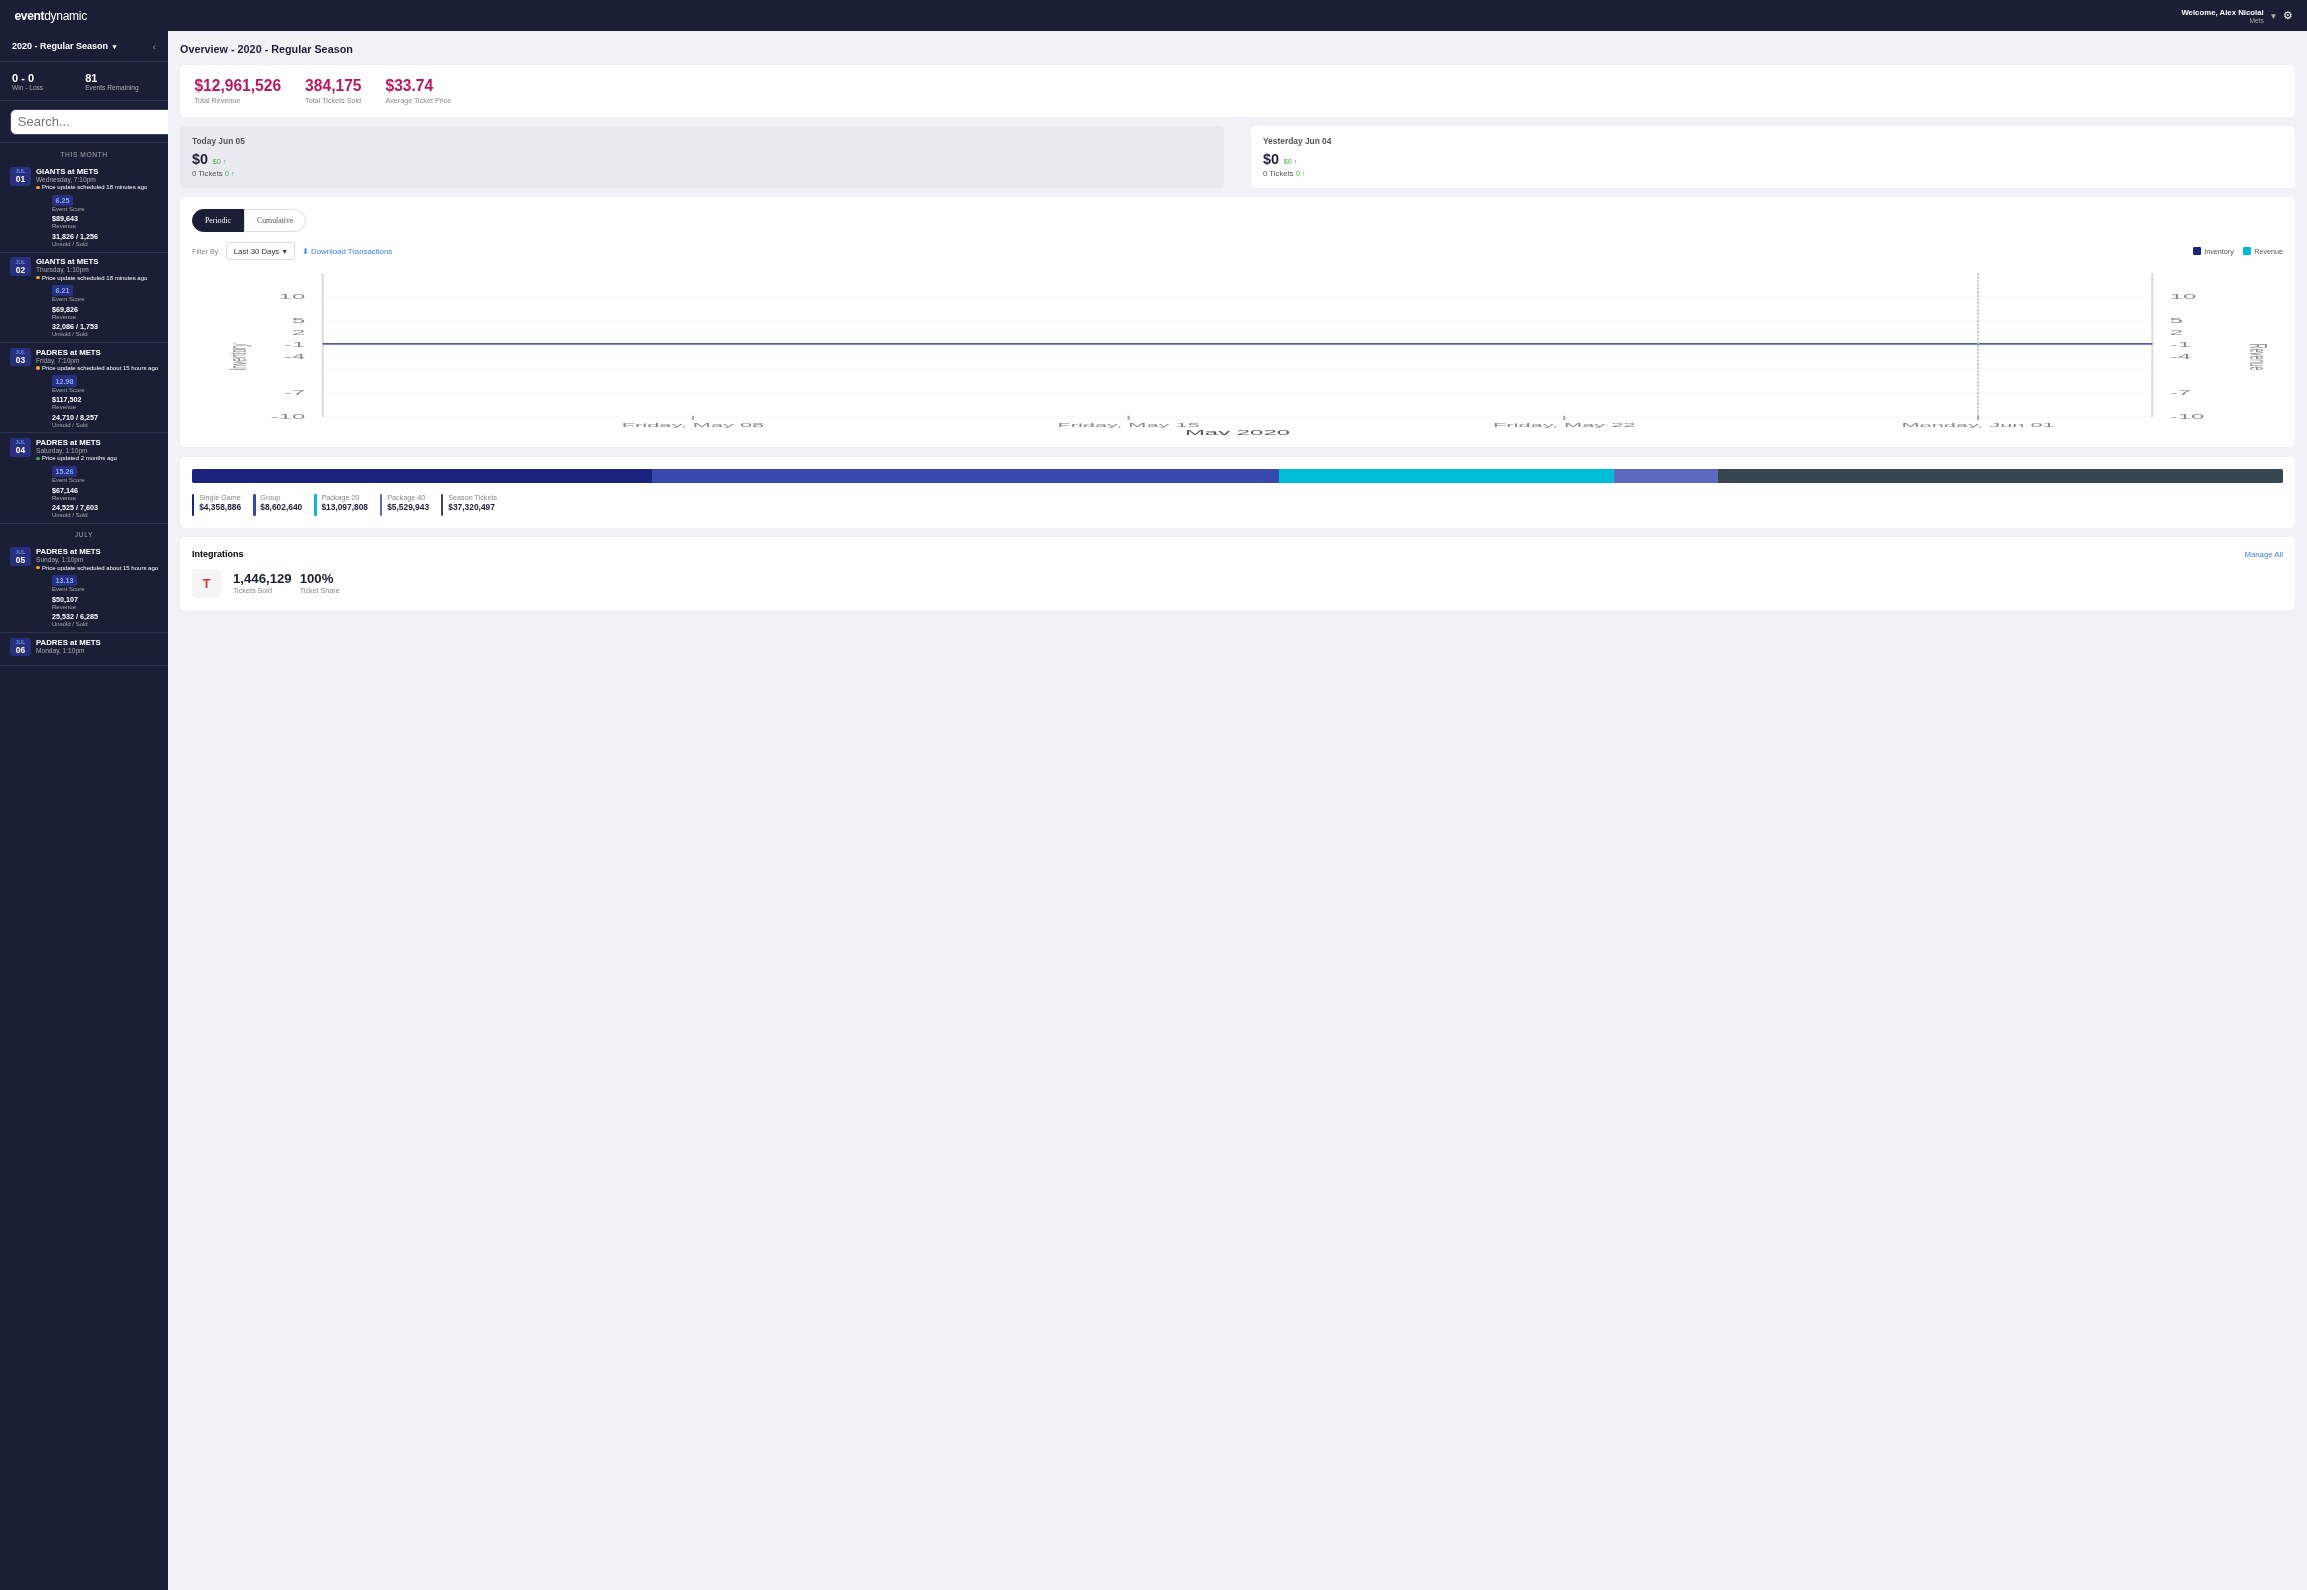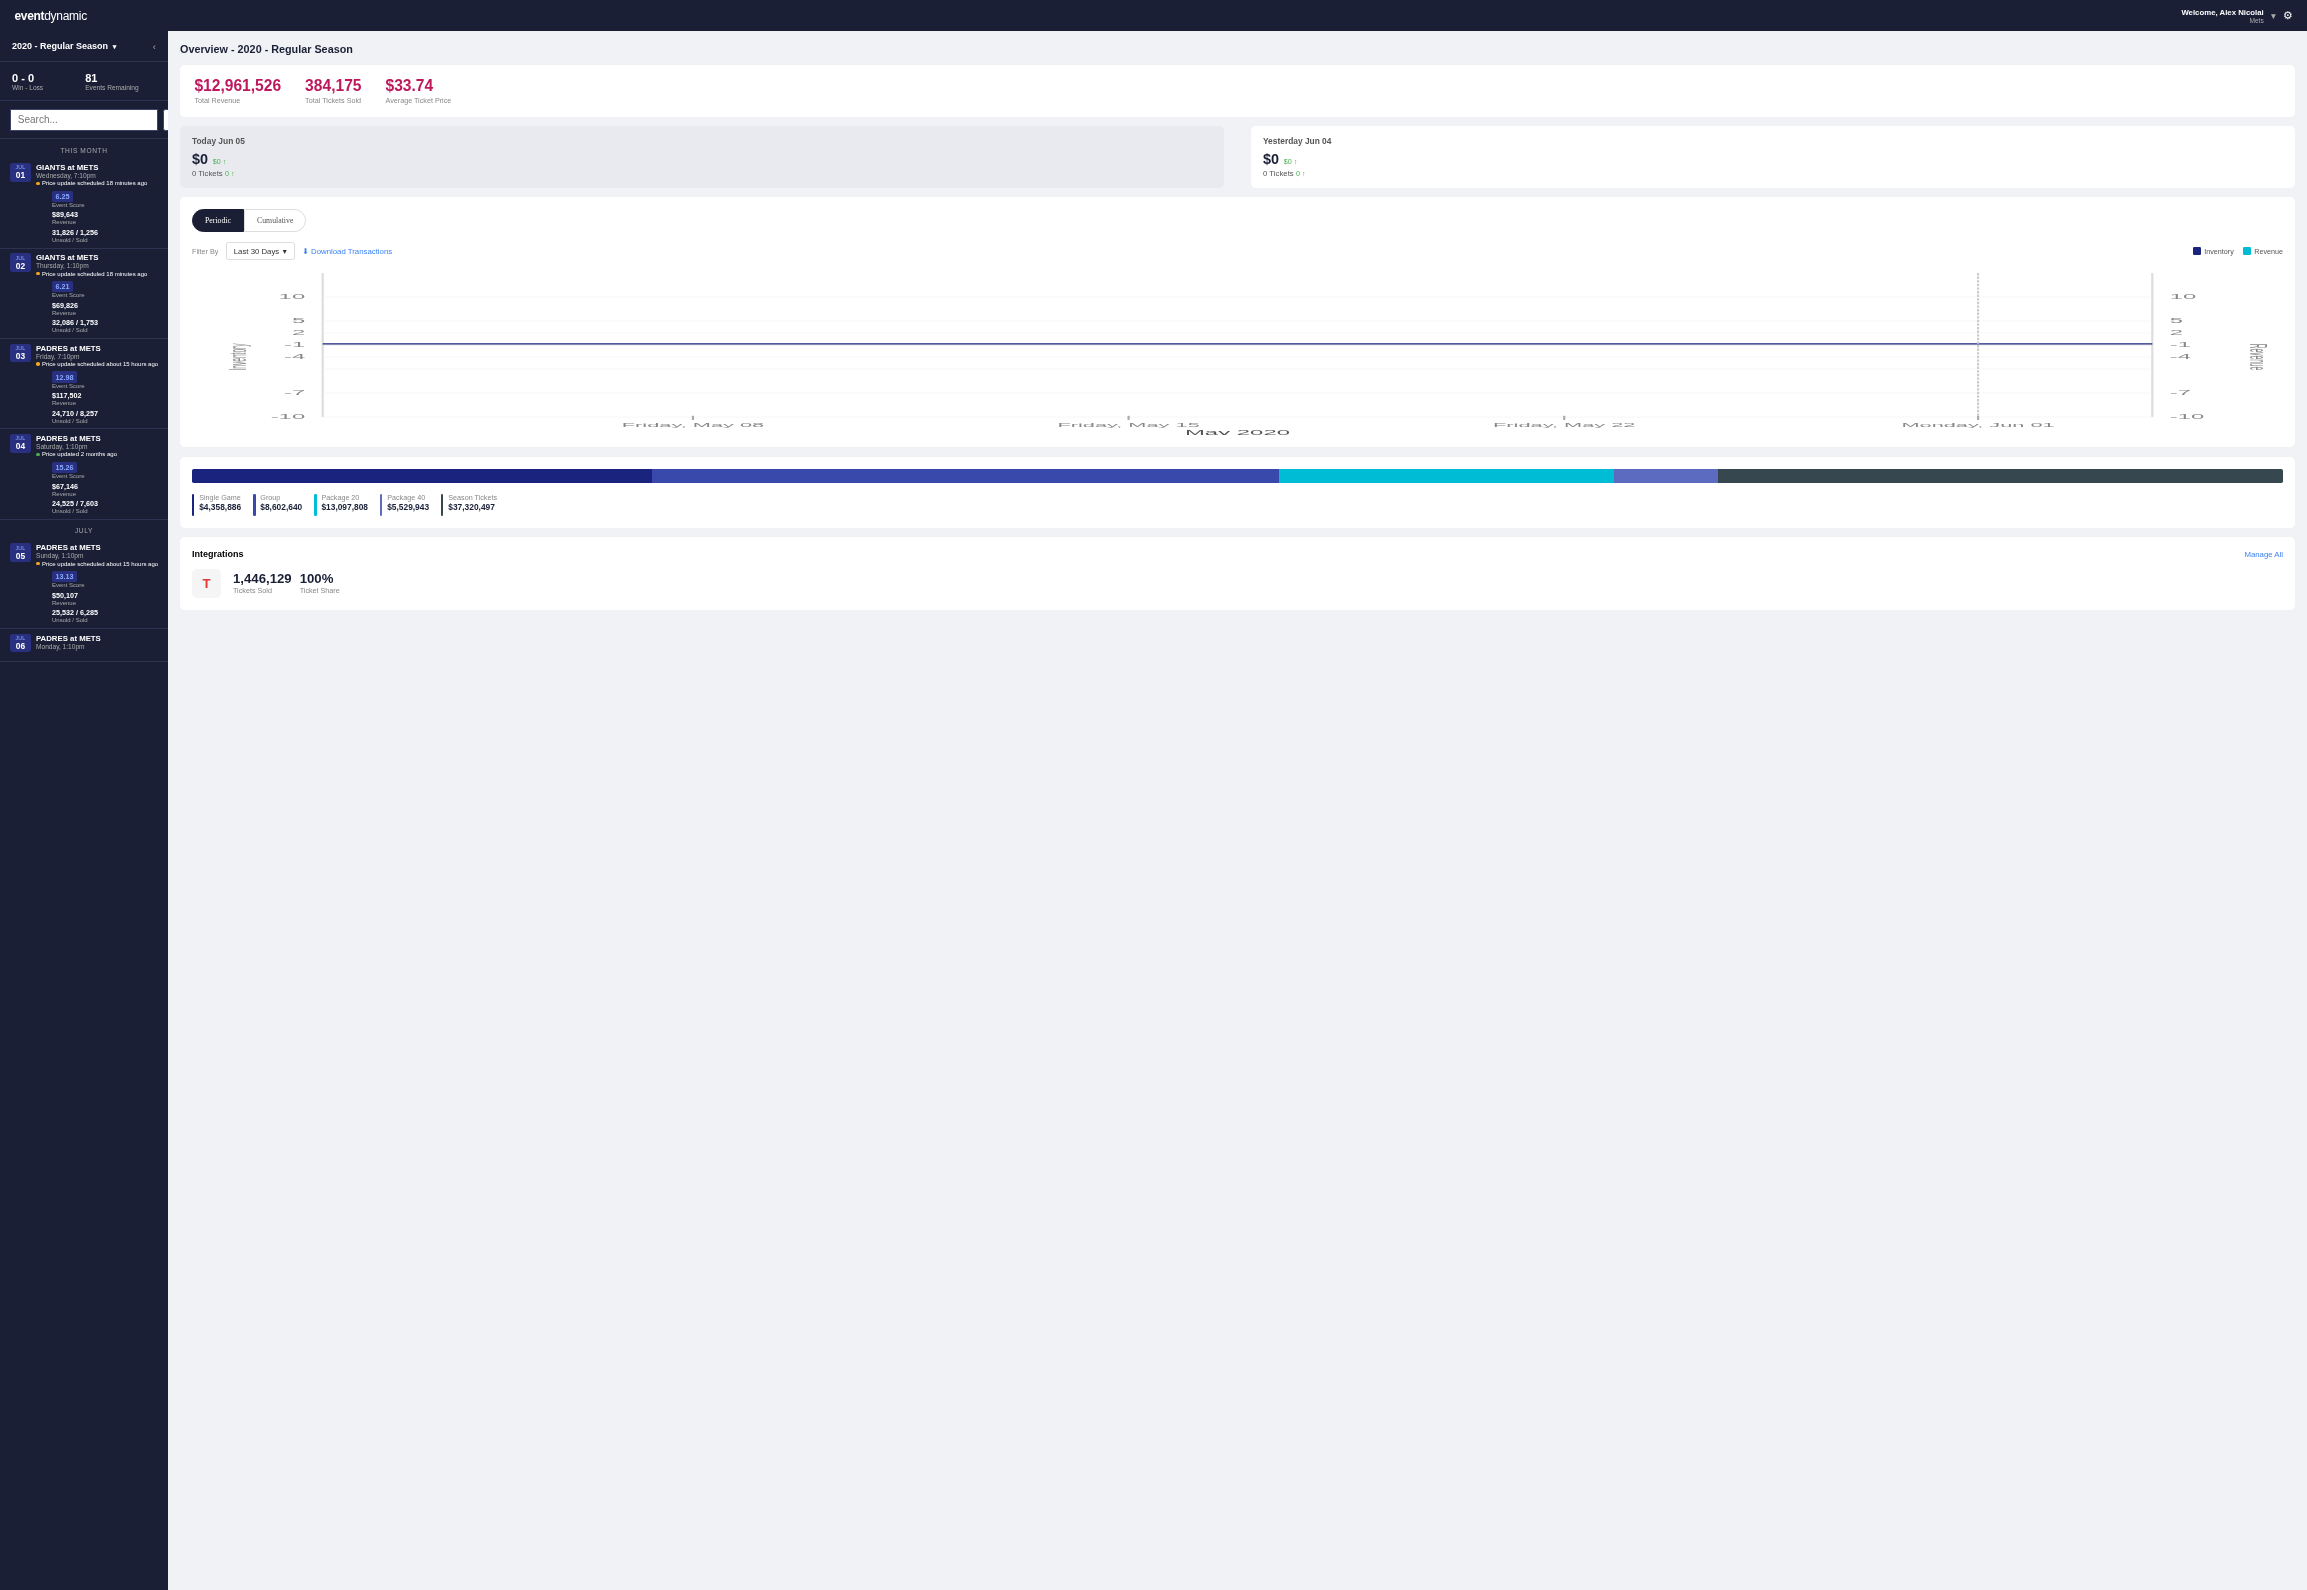--- a/index.html
+++ b/index.html
@@ -67,25 +67,25 @@
 
     .sidebar-search {
       padding: 7.2px 9.6px;
       display: flex;
       gap: 4.8px;
       border-bottom: 0.6px solid #2d3250;
     }
     .search-input {
       flex: 1;
       padding: 4.8px 7.2px;
-      border-radius: 1px;
+      border-radius: 6px;
       border: 0.6px solid #3d4468;
       background: #fff;
       color: #333;
-      font-size: 10px;
+      font-size: 13px;
     }
     .date-btn {
       padding: 4.8px 7.2px;
       border-radius: 2.4px;
       border: 0.6px solid #3d4468;
       background: #fff;
       color: #333;
       font-size: 7.8px;
       cursor: pointer;
       display: flex;

